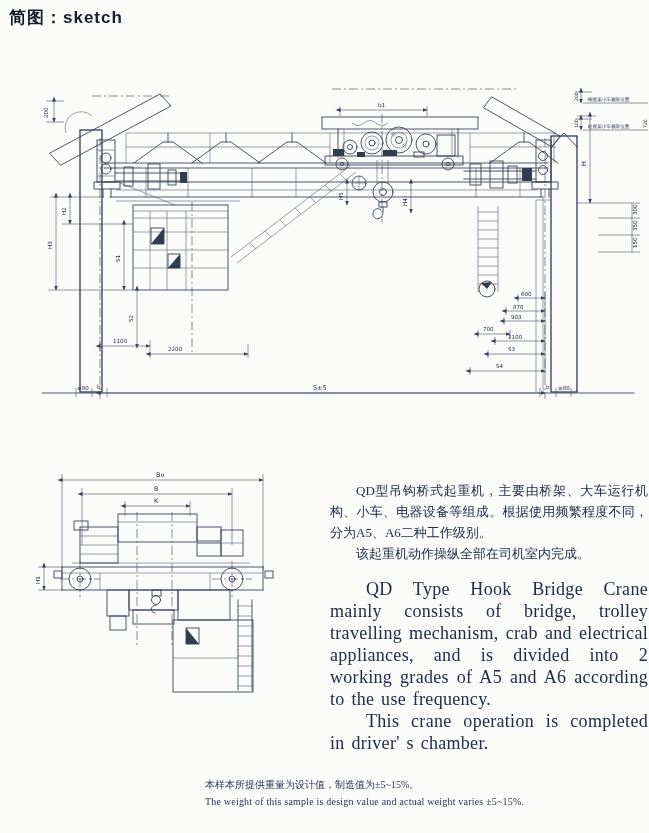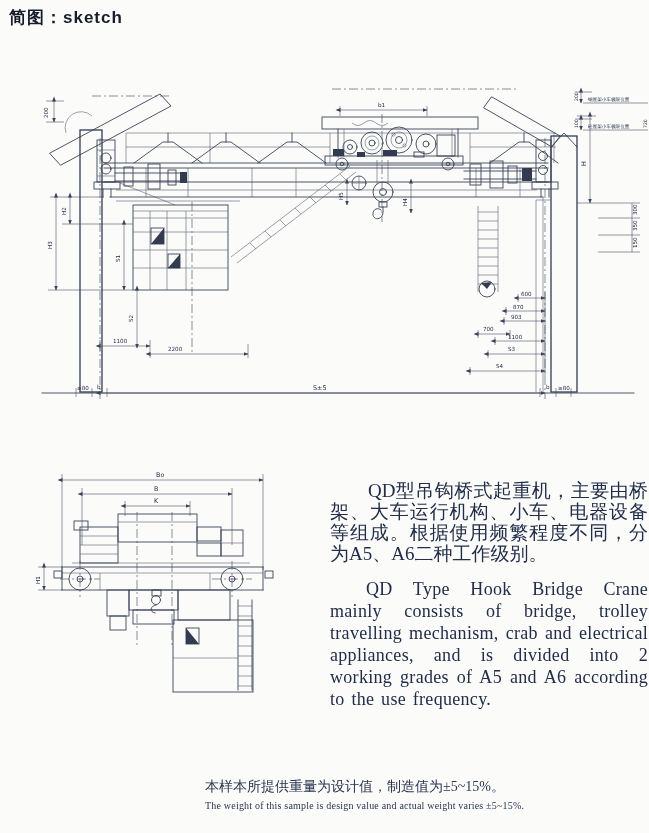--- a/index.html
+++ b/index.html
@@ -13,26 +13,26 @@
   .b{stroke:#323b50;stroke-width:1.3;fill:none;}
   .dd{stroke:#3a4358;stroke-width:.6;fill:none;stroke-dasharray:9 3 2 3;}
   .dim{stroke:#3a4358;stroke-width:.55;fill:none;}
   .fill{fill:#323b50;stroke:none;}
   text.d{fill:#232d46;font-family:"DejaVu Sans",sans-serif;font-size:5.6px;}
   text.dr{fill:#232d46;font-family:"DejaVu Sans",sans-serif;font-size:5.6px;}
   text.big{font-size:6.4px;}
   text.tiny{font-size:4.6px;}
   #desc{position:absolute;left:330px;top:480px;width:318px;color:#222d49;}
   #desc p{margin:0;text-align:justify;}
-  .zh{font-family:"Liberation Serif",serif;font-size:19px;line-height:21px;text-indent:2em;}
+  .zh{font-family:"Liberation Serif",serif;font-size:13px;line-height:21px;text-indent:2em;}
   .en{font-family:"Liberation Serif",serif;font-size:18px;line-height:22px;text-indent:2em;
       letter-spacing:.3px;word-spacing:2px;}
   .gap{height:14px;}
   #footer{position:absolute;left:205px;top:778px;width:400px;color:#2a3450;}
-  #footer .fzh{font-family:"Liberation Serif",serif;font-size:14px;margin:0;}
+  #footer .fzh{font-family:"Liberation Serif",serif;font-size:10px;margin:0;}
   #footer .fen{font-family:"Liberation Serif",serif;font-size:10px;margin:4px 0 0 0;letter-spacing:.2px;}
 </style>
 </head>
 <body>
 
 <div id="page">
 
   <div id="title">简图：sketch</div>
 
   <svg width="649" height="833" viewBox="0 0 649 833">
@@ -415,22 +415,24 @@
           <line class="t" x1="238" y1="676" x2="252" y2="676"></line>
         <line class="t" x1="238" y1="686" x2="252" y2="686"></line>
         <rect class="s" x="186" y="628" width="13" height="16"></rect>
         <path class="fill" d="M186,628 L186,644 L199,644 z"></path>
       </g>
     </g>
   </svg>
 
   <div id="desc">
     <p class="zh">QD型吊钩桥式起重机，主要由桥架、大车运行机构、小车、电器设备等组成。根据使用频繁程度不同，分为A5、A6二种工作级别。</p>
+    <p class="zh">该起重机动作操纵全部在司机室内完成。</p>
     <div class="gap"></div>
     <p class="en">QD Type Hook Bridge Crane mainly consists of bridge, trolley travelling mechanism, crab and electrical appliances, and is divided into 2 working grades of A5 and A6 according to the use frequency.</p>
+    <p class="en">This crane operation is completed in driver' s chamber.</p>
   </div>
 
   <div id="footer">
     <p class="fzh">本样本所提供重量为设计值，制造值为±5~15%。</p>
     <p class="fen">The weight of this sample is design value and actual weight varies ±5~15%.</p>
   </div>
 
 </div>
 
 </body></html>

